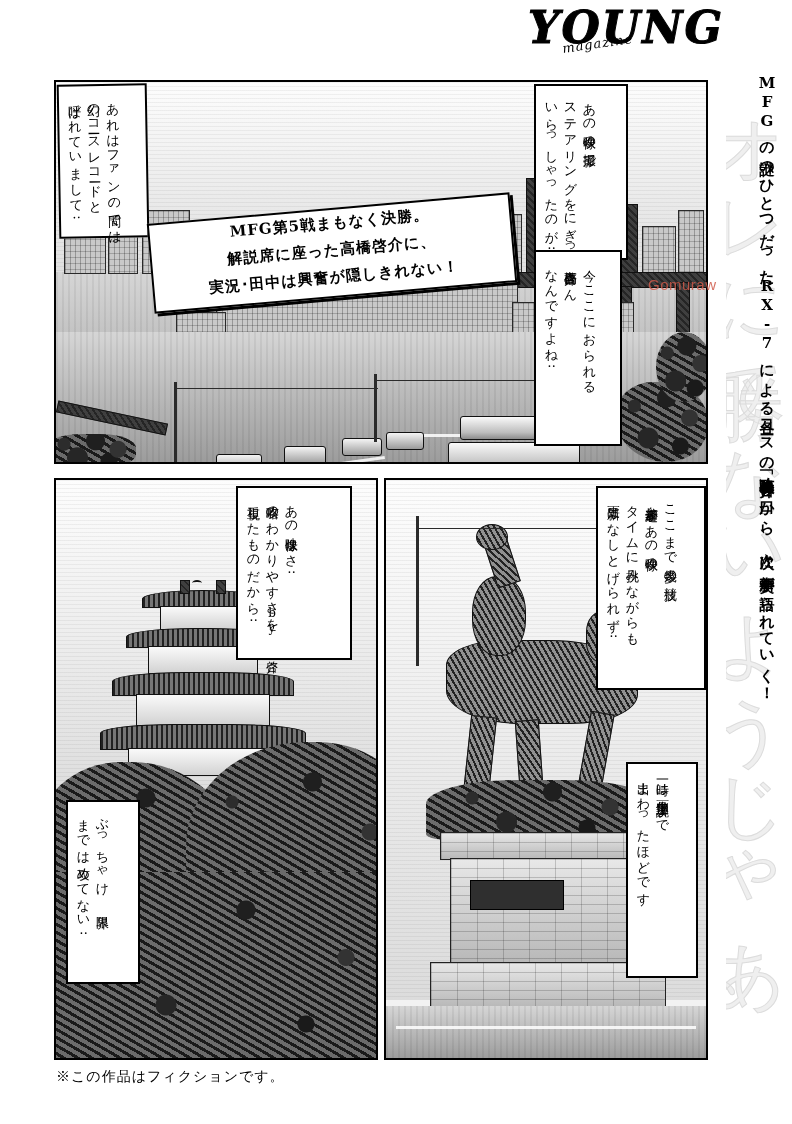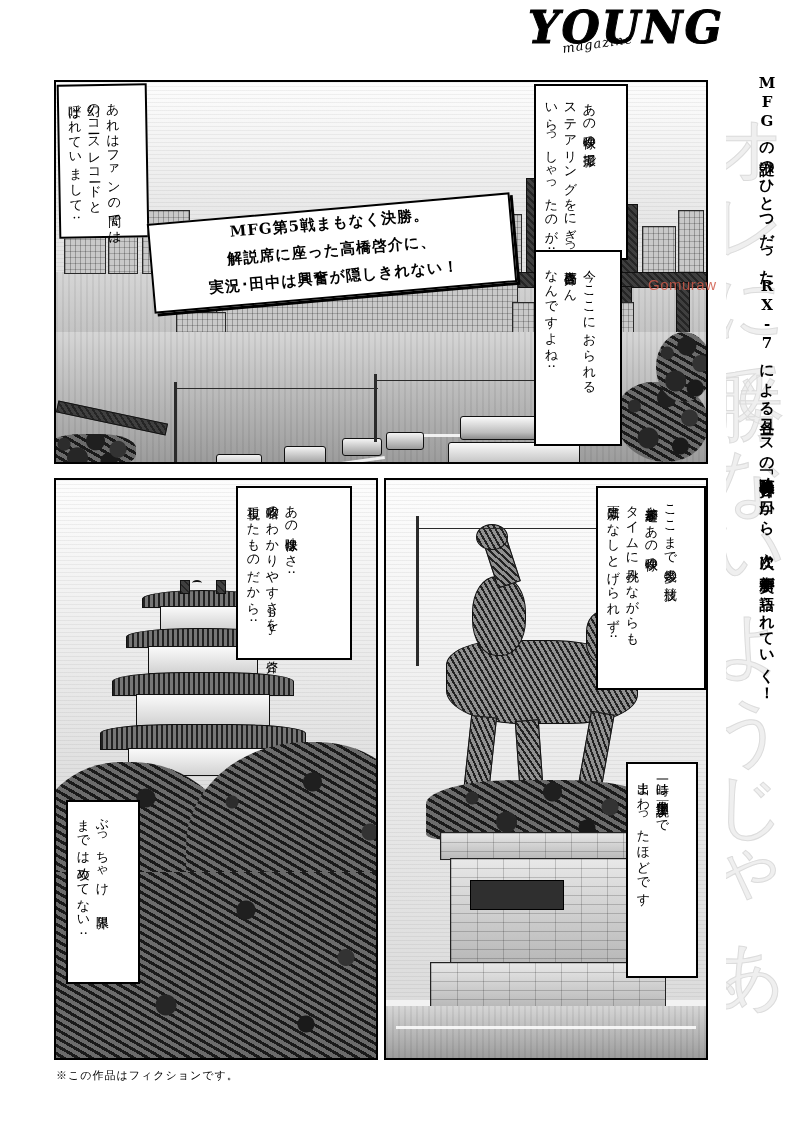--- a/index.html
+++ b/index.html
@@ -215,21 +215,21 @@
     z-index: 9;
     letter-spacing: .5px;
   }
 
   
   .footer-note {
     position: absolute;
     left: 56px;
     top: 1068px;
     font-family: Liberation Sans, sans-serif;
-    font-size: 11px;
+    font-size: 14px;
     letter-spacing: 1px;
   }
 
   
   .statue-base {
     position: absolute;
     background:
       repeating-linear-gradient(180deg, rgba(0,0,0,0.18) 0 1px, rgba(0,0,0,0) 1px 9px),
       repeating-linear-gradient(90deg, rgba(0,0,0,0.18) 0 1px, rgba(0,0,0,0) 1px 26px),
       linear-gradient(180deg, #e8e8e8, #b8b8b8);

